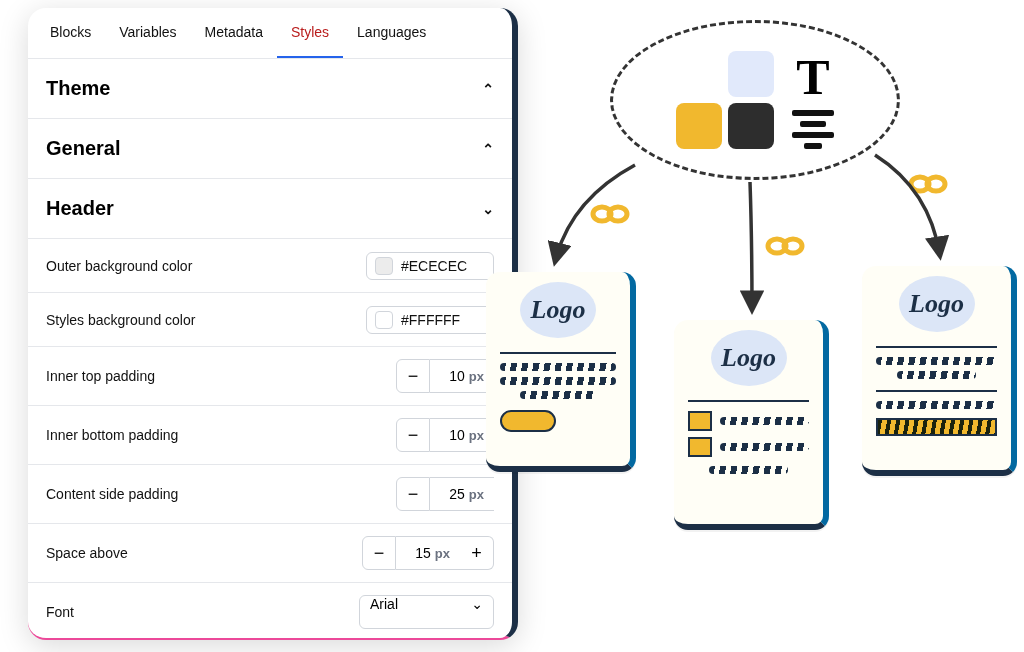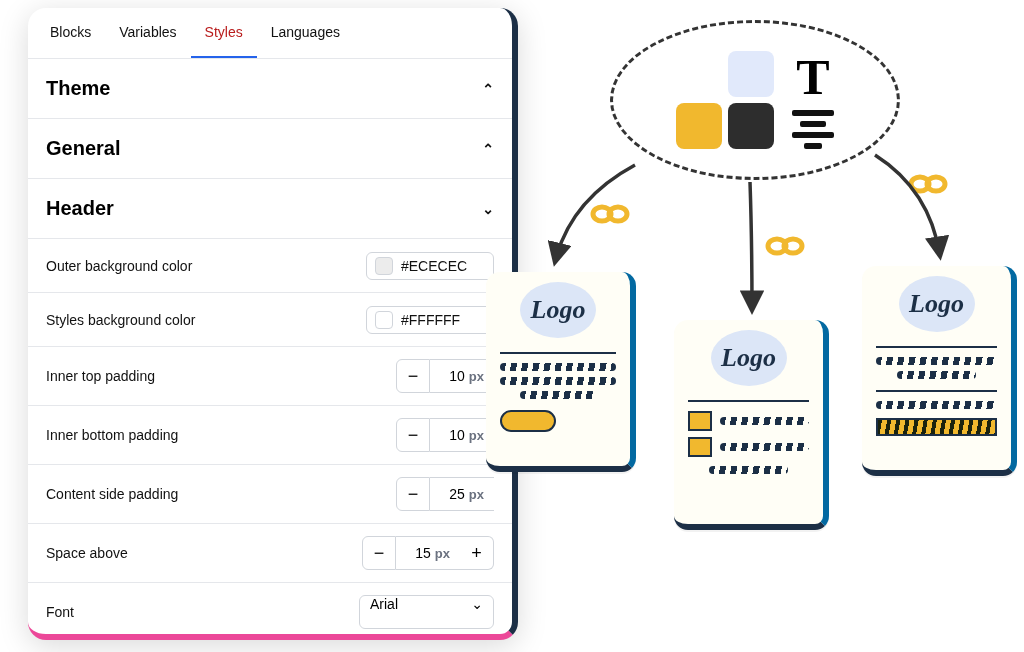--- a/index.html
+++ b/index.html
@@ -16,21 +16,21 @@
   .panel {
     position: absolute;
     left: 28px;
     top: 8px;
     width: 490px;
     height: 632px;
     background: #fff;
     border-radius: 18px;
     box-shadow: 0 6px 30px rgba(0,0,0,0.15);
     border-right: 6px solid #1c2f46;
-    border-bottom: 6px solid #ec4899;
+    border-bottom: 2px solid #ec4899;
     overflow: hidden;
   }
 
   .tabs {
     display: flex;
     border-bottom: 1px solid #e5e7eb;
     padding: 0 8px;
   }
   .tab {
     padding: 16px 14px;
@@ -178,20 +178,21 @@
   .row-grid .scribble{ flex:1; margin:0;}
 </style>
 </head>
 <body>
 
 <div class="panel">
 
   <div class="tabs">
     <div class="tab">Blocks</div>
     <div class="tab">Variables</div>
+    <div class="tab">Metadata</div>
     <div class="tab active">Styles</div>
     <div class="tab">Languages</div>
   </div>
 
   <div class="section">
     <span>Theme</span>
     <span class="chev">⌃</span>
   </div>
 
   <div class="section">

